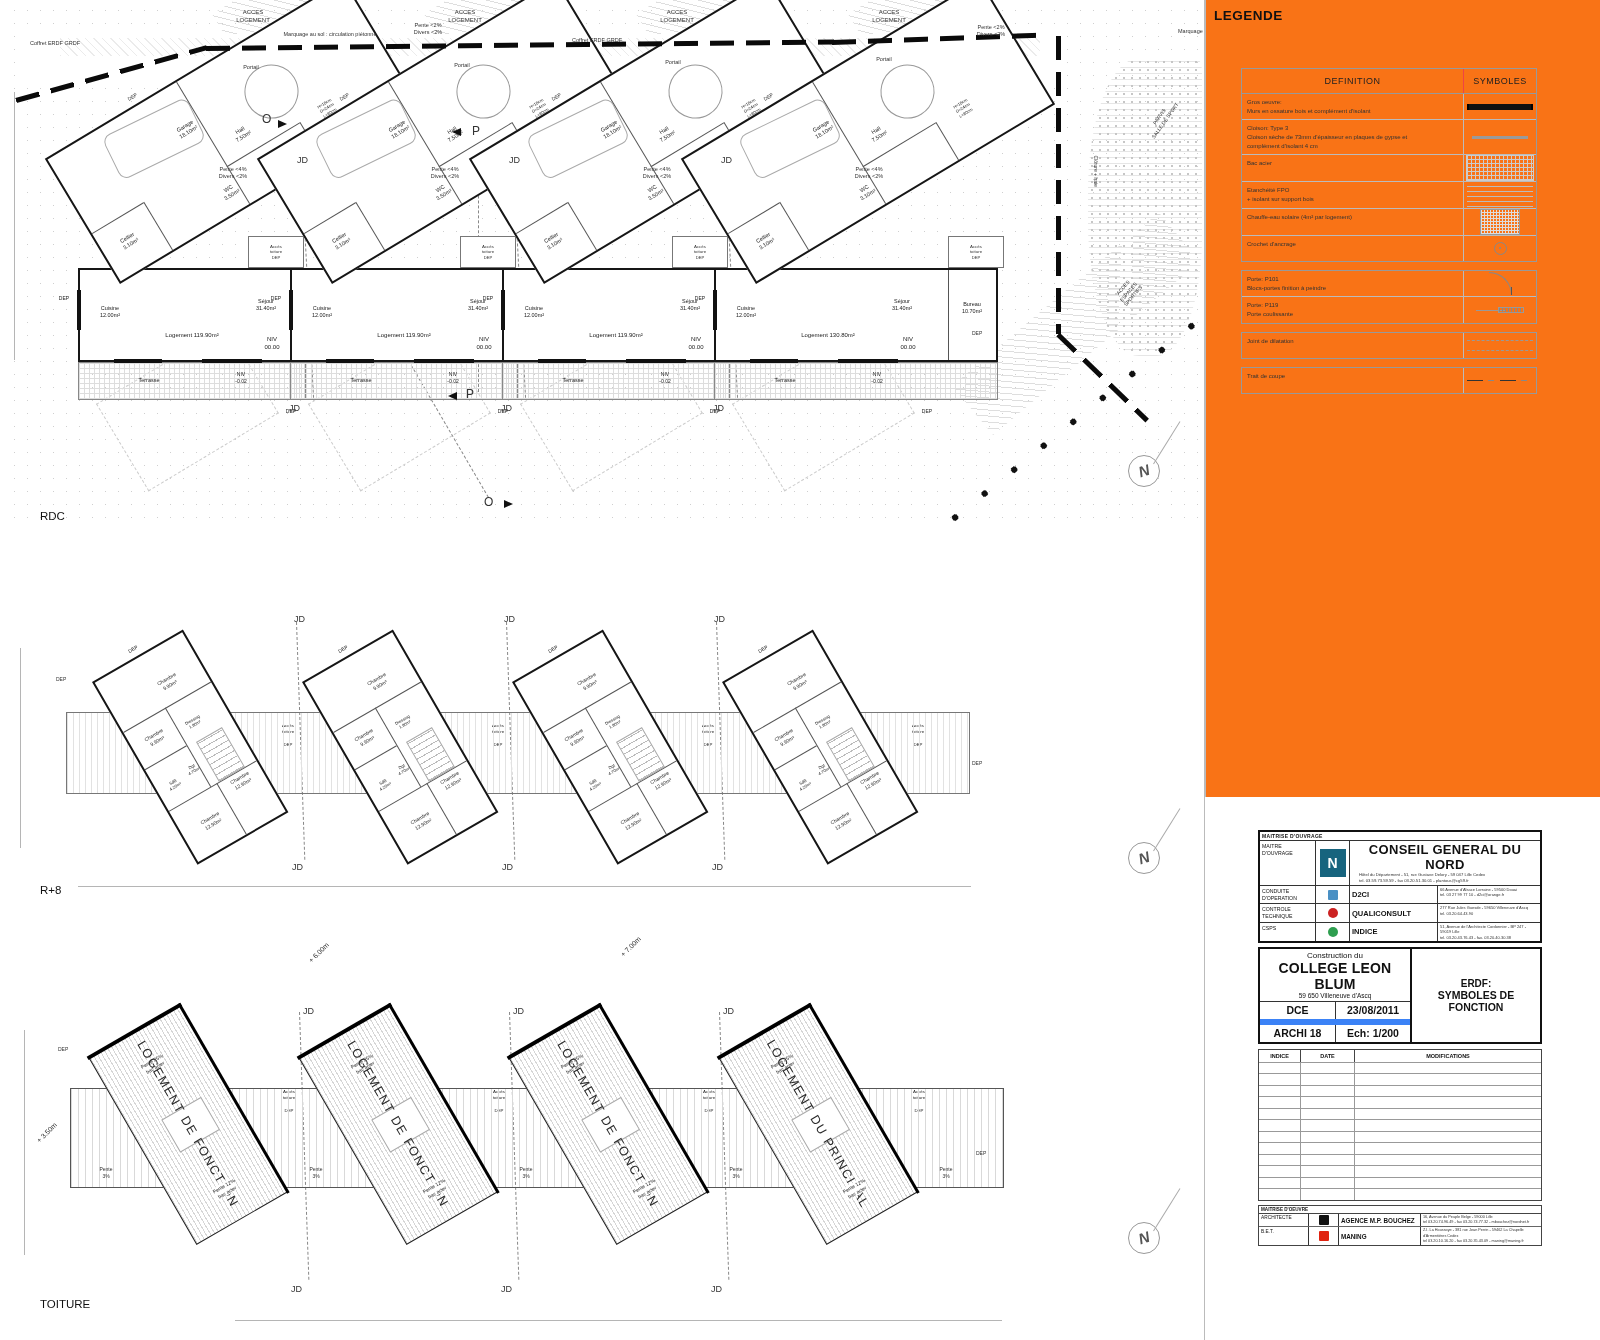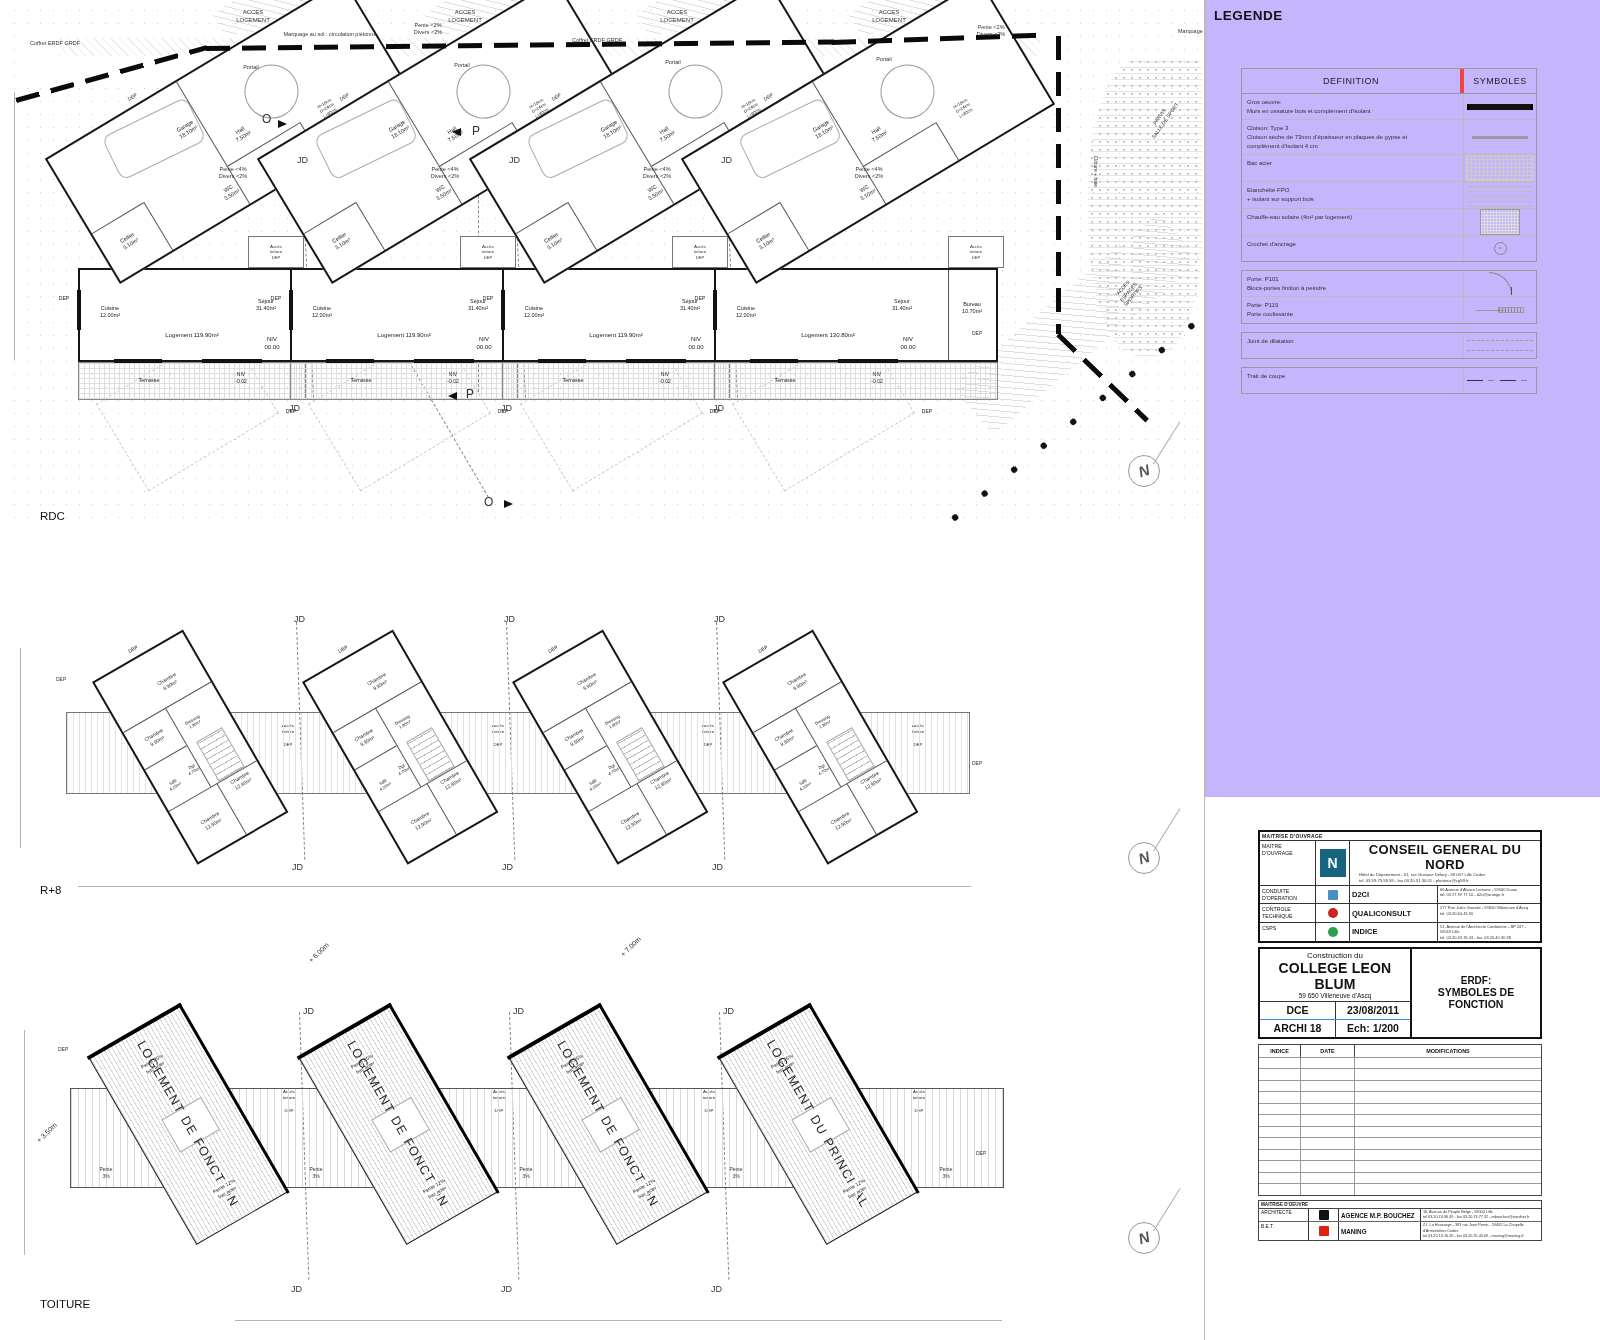--- a/index.html
+++ b/index.html
@@ -63,27 +63,27 @@
   .band-r1{position:absolute;left:66px;top:712px;width:902px;height:80px;border:1px solid #777;z-index:2}
   .band-toit{position:absolute;left:70px;top:1088px;width:932px;height:98px;border:1.5px solid #555;z-index:2}
   
   .tri-r{position:absolute;width:0;height:0;border-left:9px solid #111;border-top:4px solid transparent;border-bottom:4px solid transparent;z-index:41}
   .tri-l{position:absolute;width:0;height:0;border-right:9px solid #111;border-top:4px solid transparent;border-bottom:4px solid transparent;z-index:41}
   
   .north{position:absolute;width:30px;height:30px;border:1.2px solid #999;border-radius:50%;z-index:35;background:#fff}
   .north span{display:block;text-align:center;line-height:30px;font-weight:bold;font-style:italic;font-size:15px;color:#555;transform:rotate(-18deg)}
   .north i{position:absolute;left:24px;top:-42px;width:1px;height:50px;background:#aaa;transform:rotate(32deg);transform-origin:50% 100%}
   
-  .legend{position:absolute;left:1205px;top:0;width:395px;height:797px;background:#c4b5fd;border-left:1px solid #bbb;z-index:50}
+  .legend{position:absolute;left:1205px;top:0;width:395px;height:797px;background:#f97316;border-left:1px solid #bbb;z-index:50}
   .legend h1{margin:8px 0 0 8px;font-size:13.5px;letter-spacing:.5px;color:#111}
   .lwrap{position:absolute;left:35px;top:68px;width:296px}
   .lbox{border:1px solid #999;margin-bottom:8px}
   .lhead{display:grid;grid-template-columns:1fr 72px;border-bottom:1px solid #999}
   .lhead div{padding:7px 4px;text-align:center;font-size:9px;letter-spacing:.5px;color:#222}
-  .lhead div:first-child{border-right:4px solid #ef4444}
+  .lhead div:first-child{border-right:1px solid #ef4444}
   .lrow{display:grid;grid-template-columns:1fr 72px;min-height:25px}
   .lrow + .lrow{border-top:1px solid #bbb}
   .ldef{padding:4px 5px;font-size:6px;line-height:1.45;color:#333;white-space:pre-line;border-right:1px solid #bbb}
   .lsym{display:flex;align-items:center;justify-content:center}
   .sym{display:block}
   .sym-wall{width:62px;height:6px;background:#111;border-left:2px solid #000;border-right:2px solid #000}
   .sym-partition{width:56px;height:3px;background:#9a9a9a}
   .sym-grid{width:66px;height:24px;border:1px solid #ccc;background:repeating-linear-gradient(90deg,#ccc 0 1px,transparent 1px 4px),repeating-linear-gradient(0deg,#ccc 0 1px,transparent 1px 4px)}
   .sym-hlines{width:66px;height:24px;background:repeating-linear-gradient(0deg,#bbb 0 1px,transparent 1px 5px)}
   .sym-panel{width:38px;height:24px;border:1px solid #999;background:repeating-linear-gradient(90deg,#ddd 0 1px,transparent 1px 3px),repeating-linear-gradient(0deg,#ddd 0 1px,transparent 1px 3px)}
@@ -120,21 +120,21 @@
   .r-build{position:absolute;right:0;bottom:8px;width:168px;height:88px;clip-path:polygon(10% 8%,100% 0,100% 100%,0 100%);
            background:repeating-linear-gradient(90deg,#a6713f 0 3px,#8a5a30 3px 5px)}
   .r-win{position:absolute;right:4px;bottom:26px;width:120px;height:13px;background:rgba(40,45,48,.72)}
   .r-tree{position:absolute;border-radius:50%;background:radial-gradient(circle at 35% 35%,#a8c273,#5d7f45)}
   .project{display:grid;grid-template-columns:152px 1fr;margin-top:4px}
   .proj-left{border-right:2px solid #111}
   .proj-top{padding:2px 0;text-align:center;border-bottom:1px solid #333}
   .proj-l1{font-size:8px}
   .proj-l2{font-weight:bold;font-size:14px;letter-spacing:.2px}
   .proj-l3{font-size:6.5px}
-  .proj-row{display:grid;grid-template-columns:76px 1fr;height:17px;border-bottom:1px solid #3b82f6}
+  .proj-row{display:grid;grid-template-columns:76px 1fr;height:17px;border-bottom:6px solid #3b82f6}
   .proj-row:last-child{border-bottom:none}
   .proj-row div{display:flex;align-items:center;justify-content:center;font-weight:bold;font-size:10.5px}
   .proj-row div:first-child{border-right:1px solid #333}
   .plans-cell{display:flex;flex-direction:column;align-items:center;justify-content:center;text-align:center}
   .plans-l1{font-weight:bold;font-size:10px}
   .plans-l2{font-weight:bold;font-size:10.5px}
   .indice{margin-top:5px;border:1px solid #444}
   .ihead{display:grid;grid-template-columns:42px 54px 1fr;height:12px}
   .ihead div{font-size:5.5px;font-weight:bold;display:flex;align-items:center;justify-content:center;border-right:1px solid #444}
   .ihead div:last-child{border-right:none}

